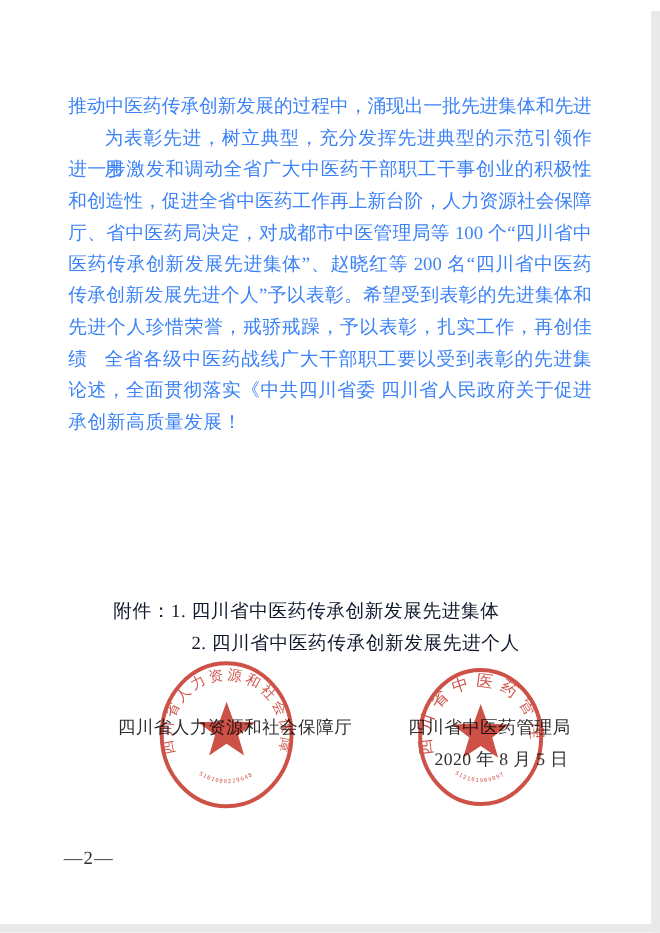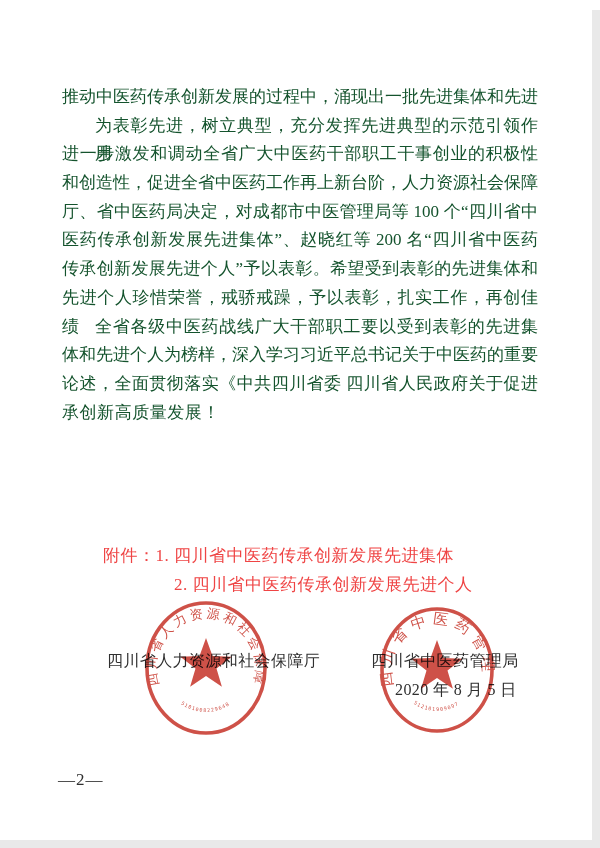--- a/index.html
+++ b/index.html
@@ -8,35 +8,35 @@
     background:#ffffff;
     font-family:"Liberation Serif","DejaVu Serif",serif;
     position:relative;
     overflow:hidden;
   }
   .page{position:absolute;left:0;top:0;width:600px;height:848px;background:#ffffff;}
   
   .edge-right{position:absolute;left:592px;top:10px;width:8px;height:838px;background:#e9e9e9;}
   .edge-bottom{position:absolute;left:0;top:840px;width:600px;height:8px;background:#e9e9e9;}
 
-  .body-text{position:absolute;left:62px;top:83px;width:476px;color:#14532d;}
+  .body-text{position:absolute;left:62px;top:83px;width:476px;color:#3b82f6;}
   .ln{
     font-size:17px;line-height:28.7px;height:28.7px;
     letter-spacing:0.55px;white-space:nowrap;
   }
   .ln.j{
     white-space:normal;
     text-align:justify;
     text-align-last:justify;
     text-justify:inter-character;
     letter-spacing:normal;
   }
   .ln.ind{padding-left:33px;}
 
-  .attachment{position:absolute;left:103px;top:542px;color:#ef4444;}
+  .attachment{position:absolute;left:103px;top:542px;color:#0f172a;}
   .attachment .ln{letter-spacing:0.5px;}
   .attachment .att2{margin-left:71px;}
 
   .sig{position:absolute;color:#2f2f2f;font-size:16px;letter-spacing:0.4px;white-space:nowrap;}
   .sig-left{left:107px;top:651px;}
   .sig-right{left:371px;top:651px;}
   .sig-date{left:395px;top:680px;}
 
   .seal{position:absolute;mix-blend-mode:multiply;opacity:0.88;}
   .seal-left{left:143px;top:599px;width:126px;height:138px;}
@@ -59,21 +59,20 @@
   <div class="body-text">
     <div class="ln j">推动中医药传承创新发展的过程中，涌现出一批先进集体和先进</div>
     <div class="ln j ind">为表彰先进，树立典型，充分发挥先进典型的示范引领作用，</div>
     <div class="ln j">进一步激发和调动全省广大中医药干部职工干事创业的积极性</div>
     <div class="ln j">和创造性，促进全省中医药工作再上新台阶，人力资源社会保障</div>
     <div class="ln j">厅、省中医药局决定，对成都市中医管理局等 100 个“四川省中</div>
     <div class="ln j">医药传承创新发展先进集体”、赵晓红等 200 名“四川省中医药</div>
     <div class="ln j">传承创新发展先进个人”予以表彰。希望受到表彰的先进集体和</div>
     <div class="ln j">先进个人珍惜荣誉，戒骄戒躁，予以表彰，扎实工作，再创佳绩。</div>
     <div class="ln j ind">全省各级中医药战线广大干部职工要以受到表彰的先进集</div>
-    <div class="ln j">体和先进个人为榜样，深入学习习近平总书记关于中医药的重要</div>
     <div class="ln j">论述，全面贯彻落实《中共四川省委 四川省人民政府关于促进</div>
     <div class="ln">承创新高质量发展！</div>
   </div>
 
   <div class="attachment">
     <div class="ln"><span>附件：</span><span>1. 四川省中医药传承创新发展先进集体</span></div>
     <div class="ln att2"><span>2. 四川省中医药传承创新发展先进个人</span></div>
   </div>
 
   <div class="sig sig-left">四川省人力资源和社会保障厅</div>

